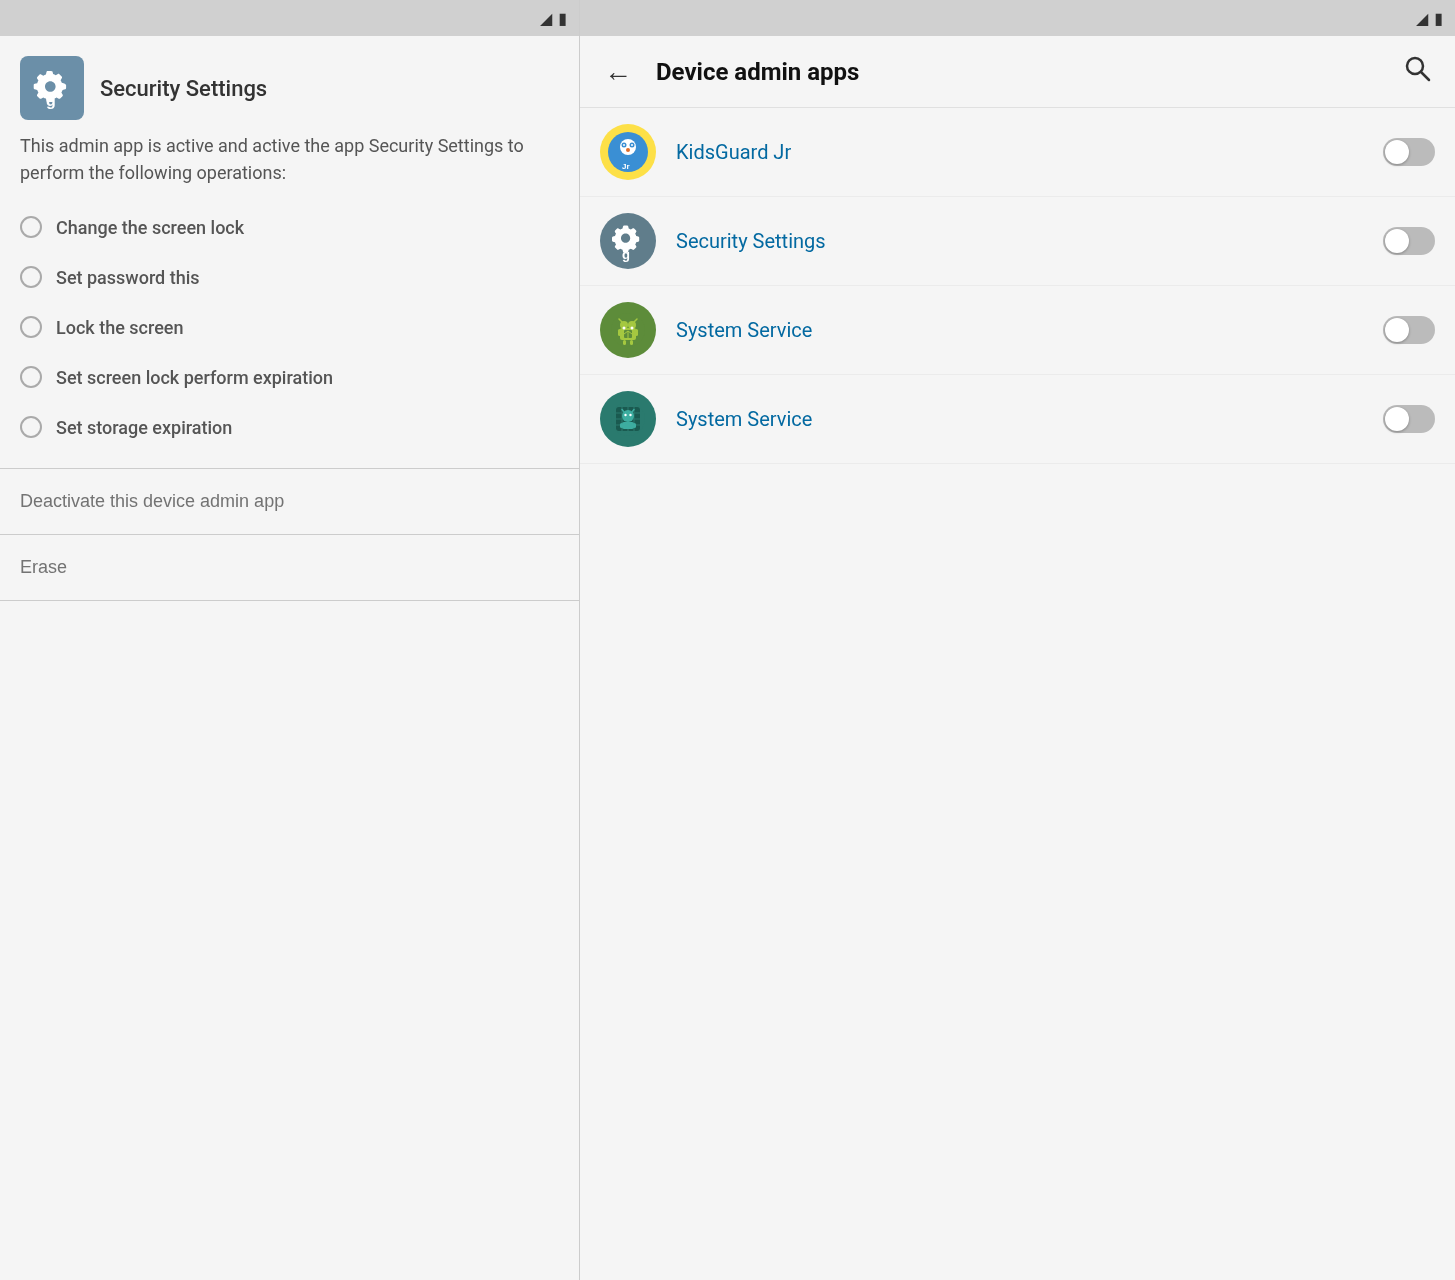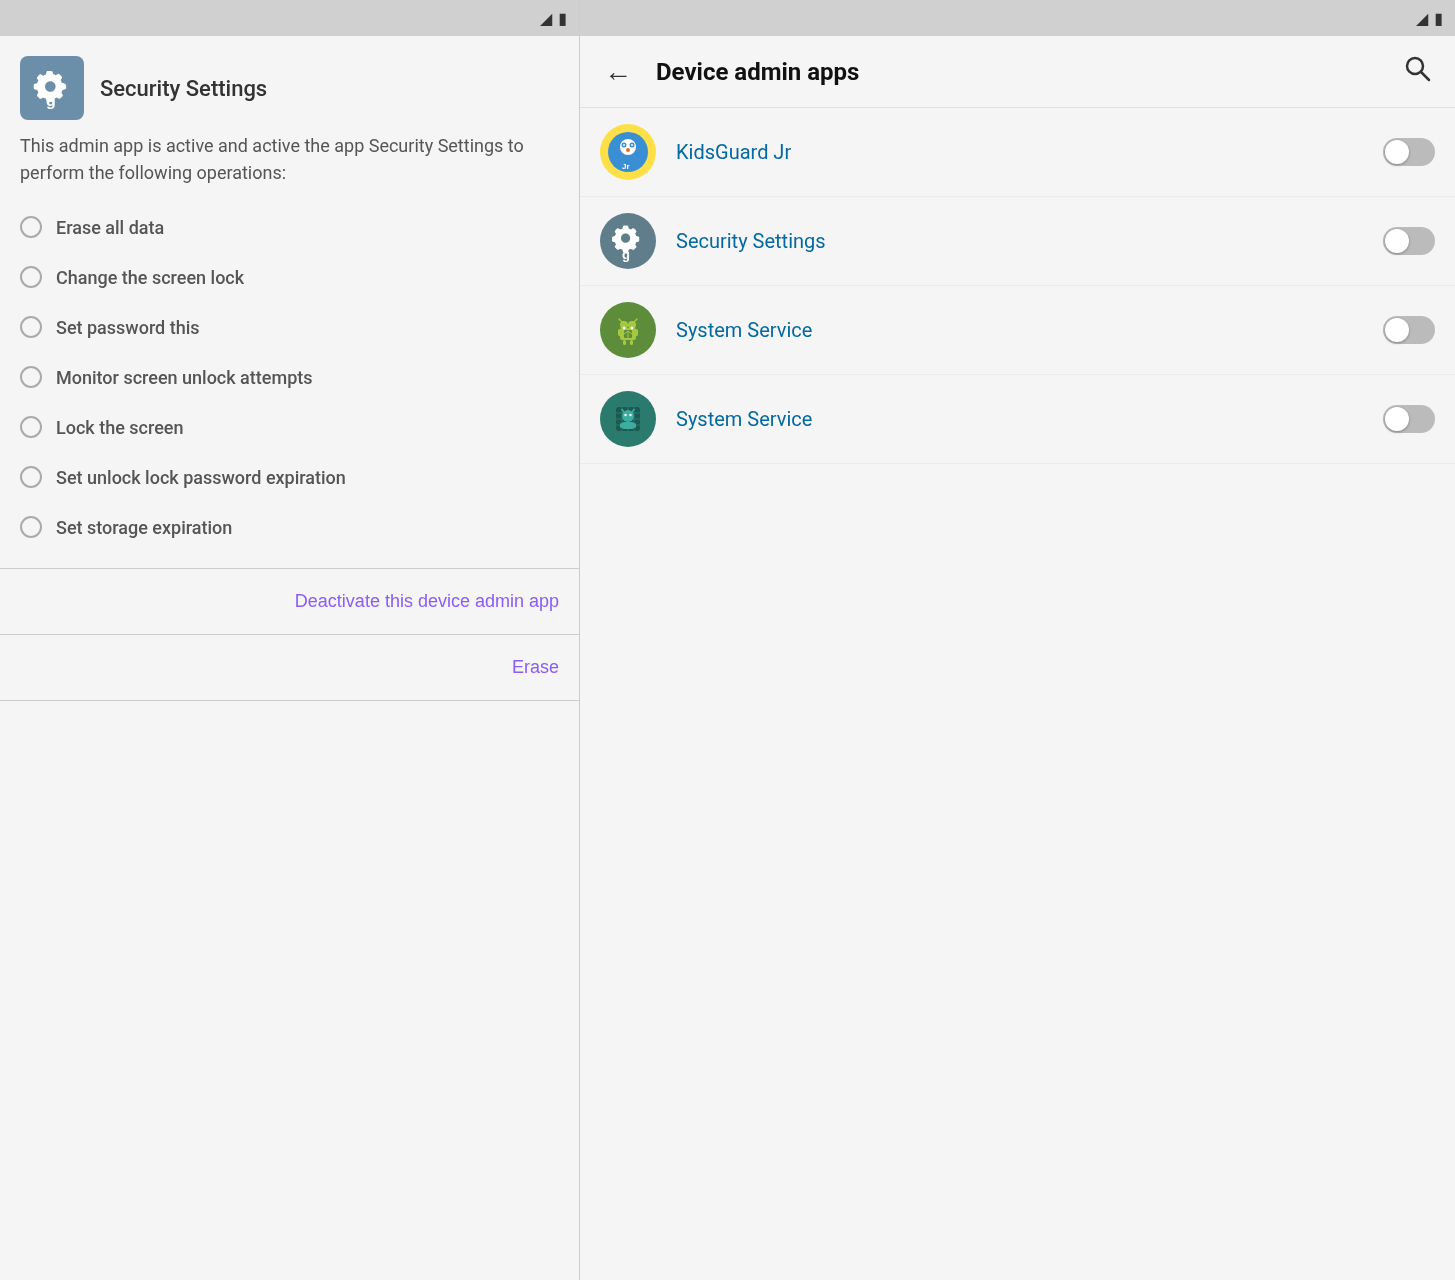--- a/index.html
+++ b/index.html
@@ -103,26 +103,26 @@
 
     .divider {
       height: 1px;
       background: #ccc;
       margin: 0;
     }
 
     .action-button {
       padding: 22px 20px;
       font-size: 18px;
-      color: #8b5cf6;
+      color: #737373;
       font-weight: 500;
       cursor: pointer;
       background: #f5f5f5;
       border: none;
-      text-align: right;
+      text-align: left;
       width: 100%;
     }
 
     
     .right-header {
       background: #f5f5f5;
       height: 72px;
       display: flex;
       align-items: center;
       padding: 0 16px;
@@ -266,43 +266,35 @@
         <path d="M44.3,27.4l-2.5-0.6c-0.3-0.9-0.7-1.8-1.2-2.6l1.3-2.2c0.3-0.5,0.2-1.1-0.2-1.5l-2.3-2.3c-0.4-0.4-1-0.5-1.5-0.2l-2.2,1.3c-0.8-0.5-1.7-0.9-2.6-1.2l-0.6-2.5C32.3,15.2,31.7,15,31,15h-3.2c-0.6,0-1.2,0.4-1.3,1l-0.6,2.5c-0.9,0.3-1.8,0.7-2.6,1.2l-2.2-1.3c-0.5-0.3-1.1-0.2-1.5,0.2l-2.3,2.3c-0.4,0.4-0.5,1-0.2,1.5l1.3,2.2c-0.5,0.8-0.9,1.7-1.2,2.6l-2.5,0.6c-0.6,0.1-1,0.7-1,1.3V32c0,0.6,0.4,1.2,1,1.3l2.5,0.6c0.3,0.9,0.7,1.8,1.2,2.6l-1.3,2.2c-0.3,0.5-0.2,1.1,0.2,1.5l2.3,2.3c0.4,0.4,1,0.5,1.5,0.2l2.2-1.3c0.8,0.5,1.7,0.9,2.6,1.2l0.6,2.5c0.1,0.6,0.7,1,1.3,1H32c0.6,0,1.2-0.4,1.3-1l0.6-2.5c0.9-0.3,1.8-0.7,2.6-1.2l2.2,1.3c0.5,0.3,1.1,0.2,1.5-0.2l2.3-2.3c0.4-0.4,0.5-1,0.2-1.5l-1.3-2.2c0.5-0.8,0.9-1.7,1.2-2.6l2.5-0.6c0.6-0.1,1-0.7,1-1.3v-3.2C45.3,28.1,44.9,27.5,44.3,27.4z M30.3,35.8c-2.9,0-5.3-2.4-5.3-5.3s2.4-5.3,5.3-5.3s5.3,2.4,5.3,5.3S33.2,35.8,30.3,35.8z" fill="white"></path>
 
         <text x="26" y="50" font-size="16" font-weight="bold" fill="white" font-family="Arial">g</text>
       </svg>
       <span class="app-name">Security Settings</span>
     </div>
 
     <p class="description-text">This admin app is active and active the app Security Settings to perform the following operations:</p>
 
     <ul class="permission-list">
-      <li>
-        <span class="checkbox-circle"></span>
-        <span>Erase all data</span>
-      </li>
       <li>
         <span class="checkbox-circle"></span>
         <span>Change the screen lock</span>
       </li>
       <li>
         <span class="checkbox-circle"></span>
         <span>Set password this</span>
       </li>
       <li>
         <span class="checkbox-circle"></span>
-        <span>Monitor screen unlock attempts</span>
-      </li>
-      <li>
-        <span class="checkbox-circle"></span>
         <span>Lock the screen</span>
       </li>
       <li>
         <span class="checkbox-circle"></span>
-        <span>Set unlock lock password expiration</span>
+        <span>Set screen lock perform expiration</span>
       </li>
       <li>
         <span class="checkbox-circle"></span>
         <span>Set storage expiration</span>
       </li>
     </ul>
 
     <div class="divider"></div>
     <button class="action-button">Deactivate this device admin app</button>
     <div class="divider"></div>

